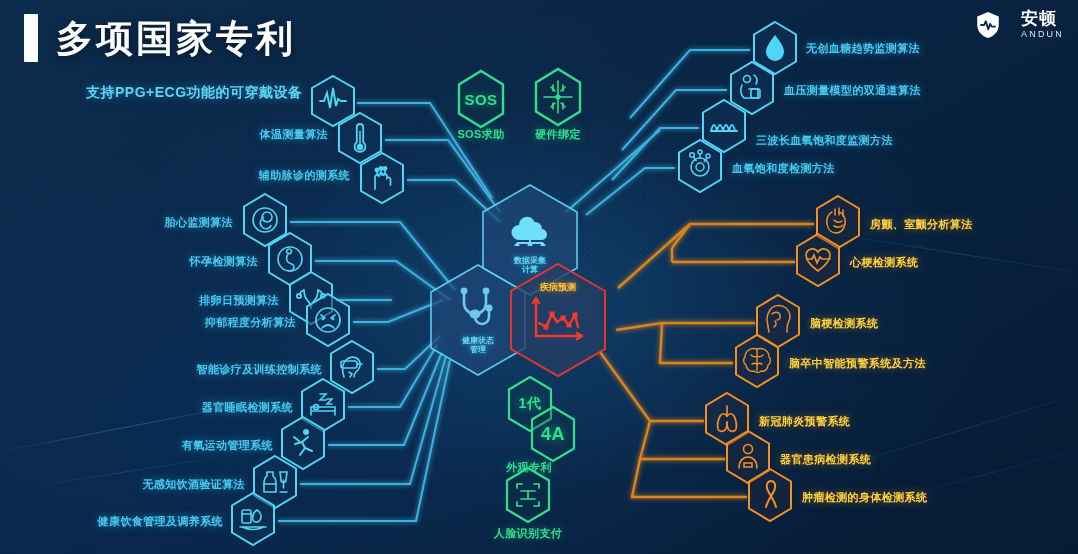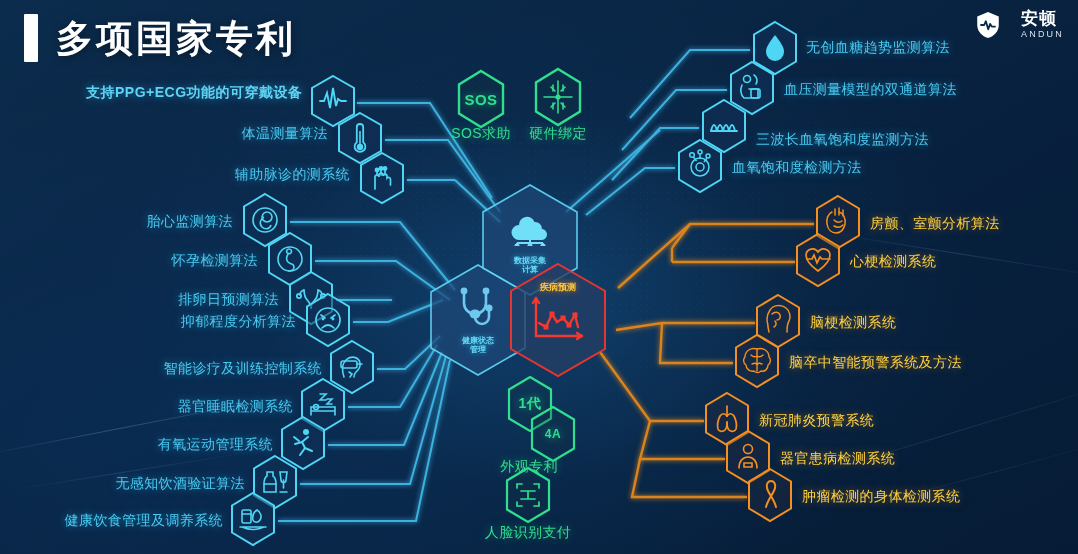--- a/index.html
+++ b/index.html
@@ -51,21 +51,21 @@
   .logo .names{display:flex;flex-direction:column;line-height:1;}
   .logo .cn{color:#fff;font-size:17px;font-weight:bold;letter-spacing:1px;}
   .logo .en{color:#d6e6f2;font-size:9px;letter-spacing:2.2px;margin-top:3px;}
 
   
   .node{position:absolute;transform:translate(-50%,-50%);}
   .hex{position:relative;display:flex;align-items:center;justify-content:center;}
   .hex svg{display:block;}
 
   .lbl{
-    position:absolute;white-space:nowrap;font-size:14px;font-weight:normal;
+    position:absolute;white-space:nowrap;font-size:11px;font-weight:bold;
     letter-spacing:.4px;transform:translateY(-50%);
   }
   .lbl.cyan{color:#49c8f0;text-shadow:0 0 9px rgba(40,180,225,.6);}
   .lbl.gold{color:#ffd23f;text-shadow:0 0 9px rgba(210,130,20,.6);}
   .lbl.green{color:#2fdf8f;text-shadow:0 0 9px rgba(25,200,120,.55);}
   .lbl.r{text-align:right;transform:translate(-100%,-50%);}
   .lbl.l{text-align:left;}
   .lbl.c{text-align:center;transform:translate(-50%,-50%);}
 
   
@@ -555,21 +555,21 @@
         <polygon points="26,2 47,14.5 47,43.5 26,56 5,43.5 5,14.5" fill="rgba(16,50,70,.3)" stroke="#2fdf8f" stroke-width="2.2"></polygon>
       </svg>
       <div class="badge-txt" style="font-size:14px;">1代</div>
     </div>
   </div>
   <div class="node" style="left:553px;top:434px;">
     <div class="hex" style="position:relative;">
       <svg width="52" height="58" viewBox="0 0 52 58">
         <polygon points="26,2 47,14.5 47,43.5 26,56 5,43.5 5,14.5" fill="rgba(16,50,70,.3)" stroke="#2fdf8f" stroke-width="2.2"></polygon>
       </svg>
-      <div class="badge-txt" style="font-size:12px;">4A</div>
+      <div class="badge-txt" style="font-size:18px;">4A</div>
     </div>
   </div>
   <div class="lbl green c" style="left:529px;top:467px;">外观专利</div>
 
   <div class="node" style="left:528px;top:497px;">
     <svg width="52" height="58" viewBox="0 0 52 58">
       <polygon points="26,2 47,14.5 47,43.5 26,56 5,43.5 5,14.5" fill="rgba(16,50,70,.3)" stroke="#2fdf8f" stroke-width="2.2"></polygon>
       <g stroke="#2fdf8f" stroke-width="1.7" fill="none" stroke-linecap="round">
         <path d="M15 22 v-4 h5 M37 22 v-4 h-5 M15 36 v4 h5 M37 36 v4 h-5"></path>
         <path d="M19 25 h14 M19 33 h14 M26 25 v8"></path>

